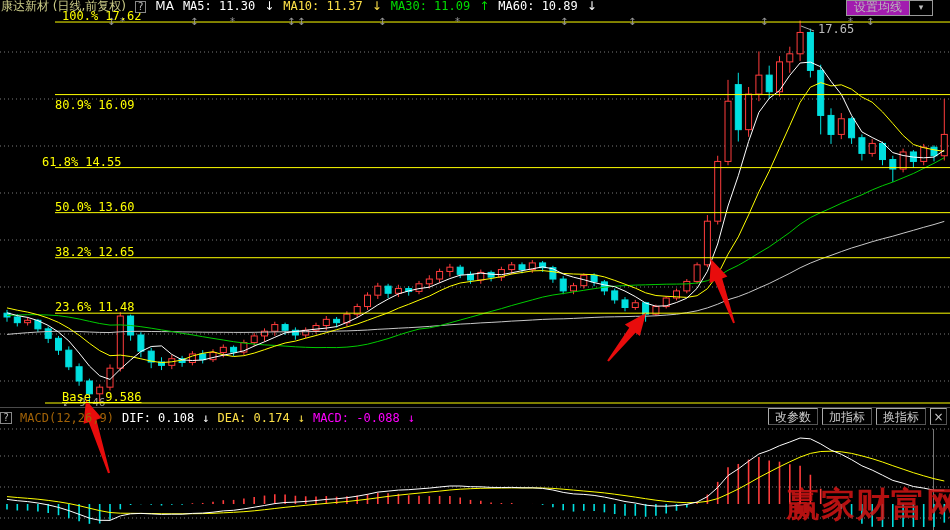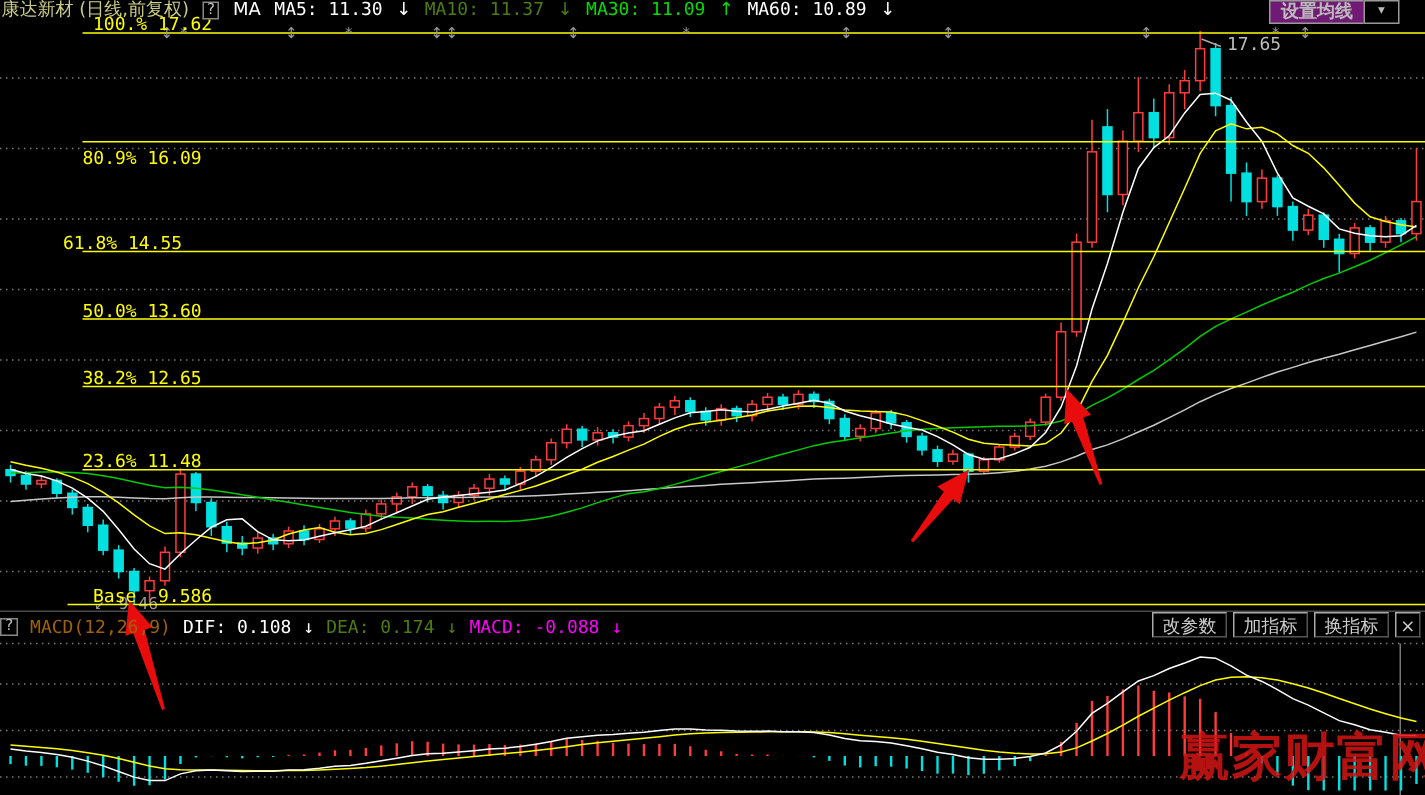--- a/index.html
+++ b/index.html
@@ -4,25 +4,25 @@
 <style>
   html,body{margin:0;padding:0;background:#000;}
   #app{position:relative;width:950px;height:530px;background:#000;overflow:hidden;
        font-family:"DejaVu Sans",sans-serif;}
   
   .topbar{position:absolute;left:0;top:0;width:950px;height:13px;display:flex;align-items:center;
           gap:9px;font-size:12px;line-height:13px;white-space:nowrap;z-index:30;}
   .title{color:#cccc88;margin-left:1px;}
   .helpbox{display:inline-block;border:1px solid #888;color:#bbb;font-size:10px;line-height:10px;
            padding:0 2px;background:#000;}
-  .c-white{color:#ffffff}.c-yellow{color:#4d7c0f}.c-green{color:#00dd00}
+  .c-white{color:#ffffff}.c-yellow{color:#fde047}.c-green{color:#00dd00}
   .c-mag{color:#ff00ff}.c-gray{color:#a16207}
   .mono{font-family:"DejaVu Sans Mono",monospace;}
   .settings-btn{position:absolute;left:846px;top:0;height:14px;padding:0 7px;border:1px solid #999;
-        color:#bbb;font-size:12px;line-height:13px;background:#701a75;z-index:31;font-weight:bold;}
+        color:#bbb;font-size:12px;line-height:13px;background:#a21caf;z-index:31;}
   .settings-dd{position:absolute;left:909px;top:0;width:22px;height:14px;border:1px solid #999;
         color:#bbb;text-align:center;font-size:9px;line-height:13px;background:#000;z-index:31;}
   
   .fib-label{position:absolute;color:#ffff00;font:12px "DejaVu Sans Mono",monospace;z-index:20;white-space:pre;}
   .low-layer{position:absolute;color:#999;font:11px "DejaVu Sans Mono",monospace;z-index:1;white-space:pre;}
   .peak-label{position:absolute;left:818px;top:22px;color:#bbbbbb;font:12px "DejaVu Sans Mono",monospace;z-index:20;text-align:right;}
   svg#chart-svg{position:absolute;left:0;top:0;z-index:5;}
   
   .macd-header{position:absolute;left:0;top:409px;width:760px;height:17px;display:flex;align-items:center;
         gap:8px;font:12px "DejaVu Sans Mono",monospace;white-space:nowrap;z-index:30;}
@@ -380,21 +380,21 @@
       <polygon points="607.2,360.4 629.2,327.8 624.9,324.4 646.0,313.0 639.8,336.1 635.5,332.7 608.8,361.6" fill="#e80c0c"></polygon>
       <polygon points="733.1,323.3 714.7,281.1 709.5,282.9 711.0,259.0 727.4,276.5 722.2,278.4 734.9,322.7" fill="#e80c0c"></polygon>
     </svg>
 
   <div class="fib-label" style="top: 9.02772px; left: 62px;">100.% 17.62</div>
   <div class="fib-label" style="top: 98px; left: 55px;">80.9% 16.09</div>
   <div class="fib-label" style="top: 154.607px; left: 42px;">61.8% 14.55</div>
   <div class="fib-label" style="top: 199.656px; left: 55px;">50.0% 13.60</div>
   <div class="fib-label" style="top: 244.705px; left: 55px;">38.2% 12.65</div>
   <div class="fib-label" style="top: 300.187px; left: 55px;">23.6% 11.48</div>
-  <div class="fib-label" style="top: 390px; left: 62px;">Base  9.586</div>
+  <div class="fib-label" style="top: 390px; left: 62px; text-decoration: underline;">Base  9.586</div>
 
   <div class="peak-label">17.65</div>
 
   <div class="macd-header">
     <span class="helpbox">?</span>
     <span class="c-gray">MACD(12,26,9)</span>
     <span class="c-white">DIF: 0.108</span>
     <span class="c-white">↓</span>
     <span class="c-yellow">DEA: 0.174</span>
     <span class="c-yellow">↓</span>

